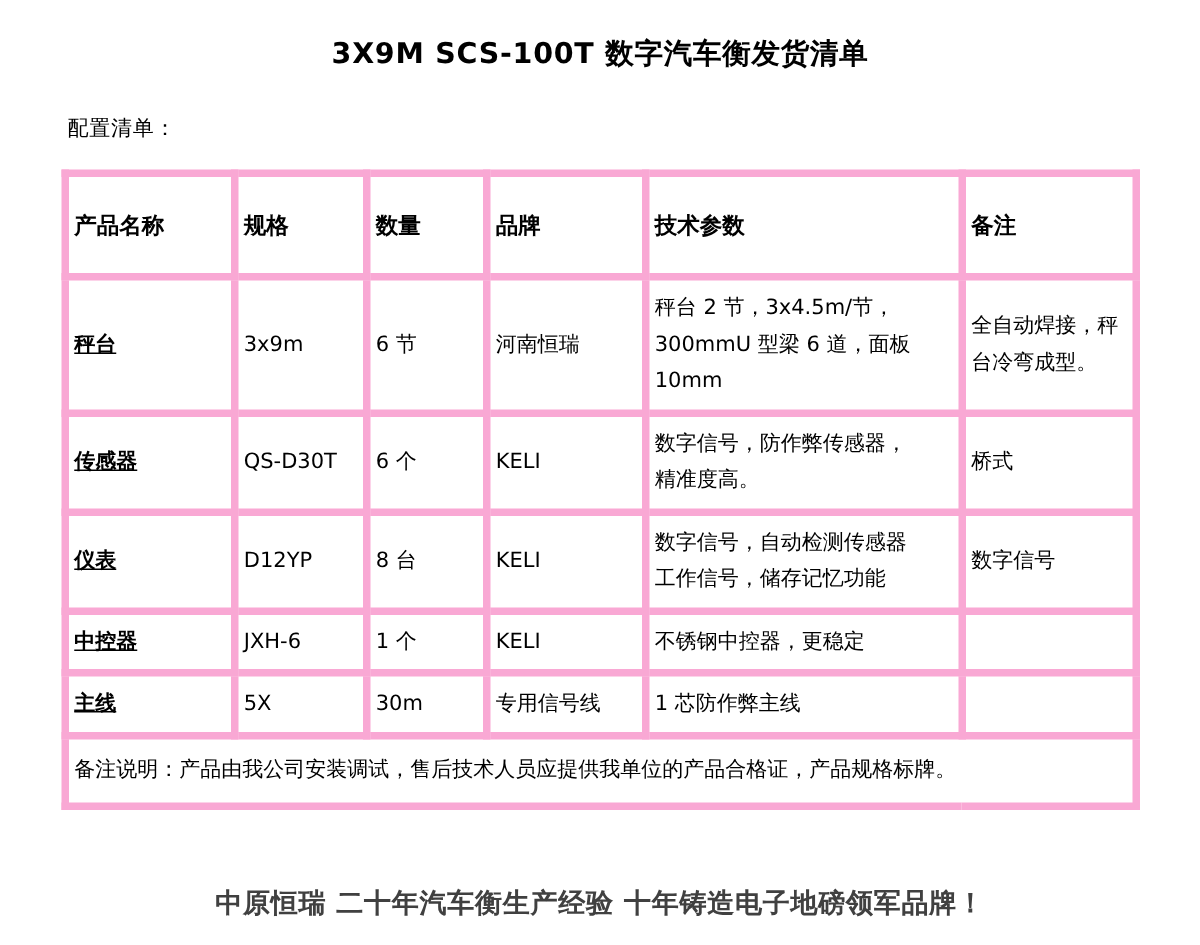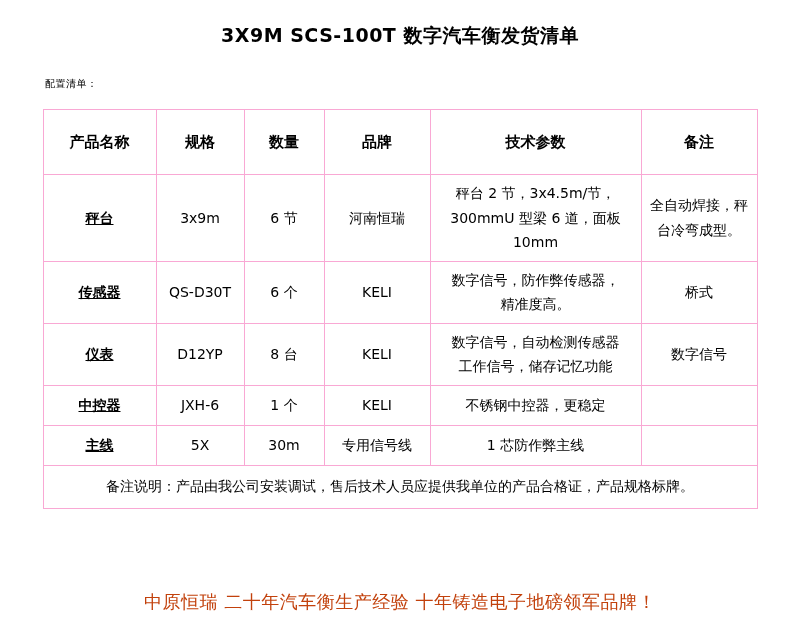--- a/index.html
+++ b/index.html
@@ -21,34 +21,33 @@
     box-sizing: border-box;
   }
   .doc-title {
     text-align: center;
     font-size: 19px;
     font-weight: bold;
     letter-spacing: 0.5px;
     padding-top: 23px;
   }
   .subtitle {
-    font-size: 10px;
+    font-size: 14px;
     margin: 28px 0 0 45px;
     letter-spacing: 0.5px;
   }
   table.spec {
     border-collapse: collapse;
     margin: 18px auto 0 auto;
     width: 714px;
     table-layout: fixed;
   }
   table.spec td {
-    border: 1px solid #f9a8d4;
+    border: 5px solid #f9a8d4;
     font-size: 14px;
-    text-align: center;
     vertical-align: middle;
     padding: 6px 4px;
     line-height: 1.75;
   }
   table.spec tr.header td {
     font-weight: bold;
     font-size: 15px;
     height: 52px;
   }
   .col-name   { width: 113px; }
@@ -67,22 +66,22 @@
     font-size: 14px;
     height: 30px;
   }
   .slogan {
     position: absolute;
     left: 0;
     right: 0;
     bottom: 16px;
     text-align: center;
     font-size: 18px;
-    font-weight: normal;
-    color: #c2410c;
+    font-weight: bold;
+    color: #404040;
     letter-spacing: 0.5px;
   }
 </style>
 </head>
 <body>
 
 <div class="page">
 
   <div class="doc-title">3X9M SCS-100T 数字汽车衡发货清单</div>
 

